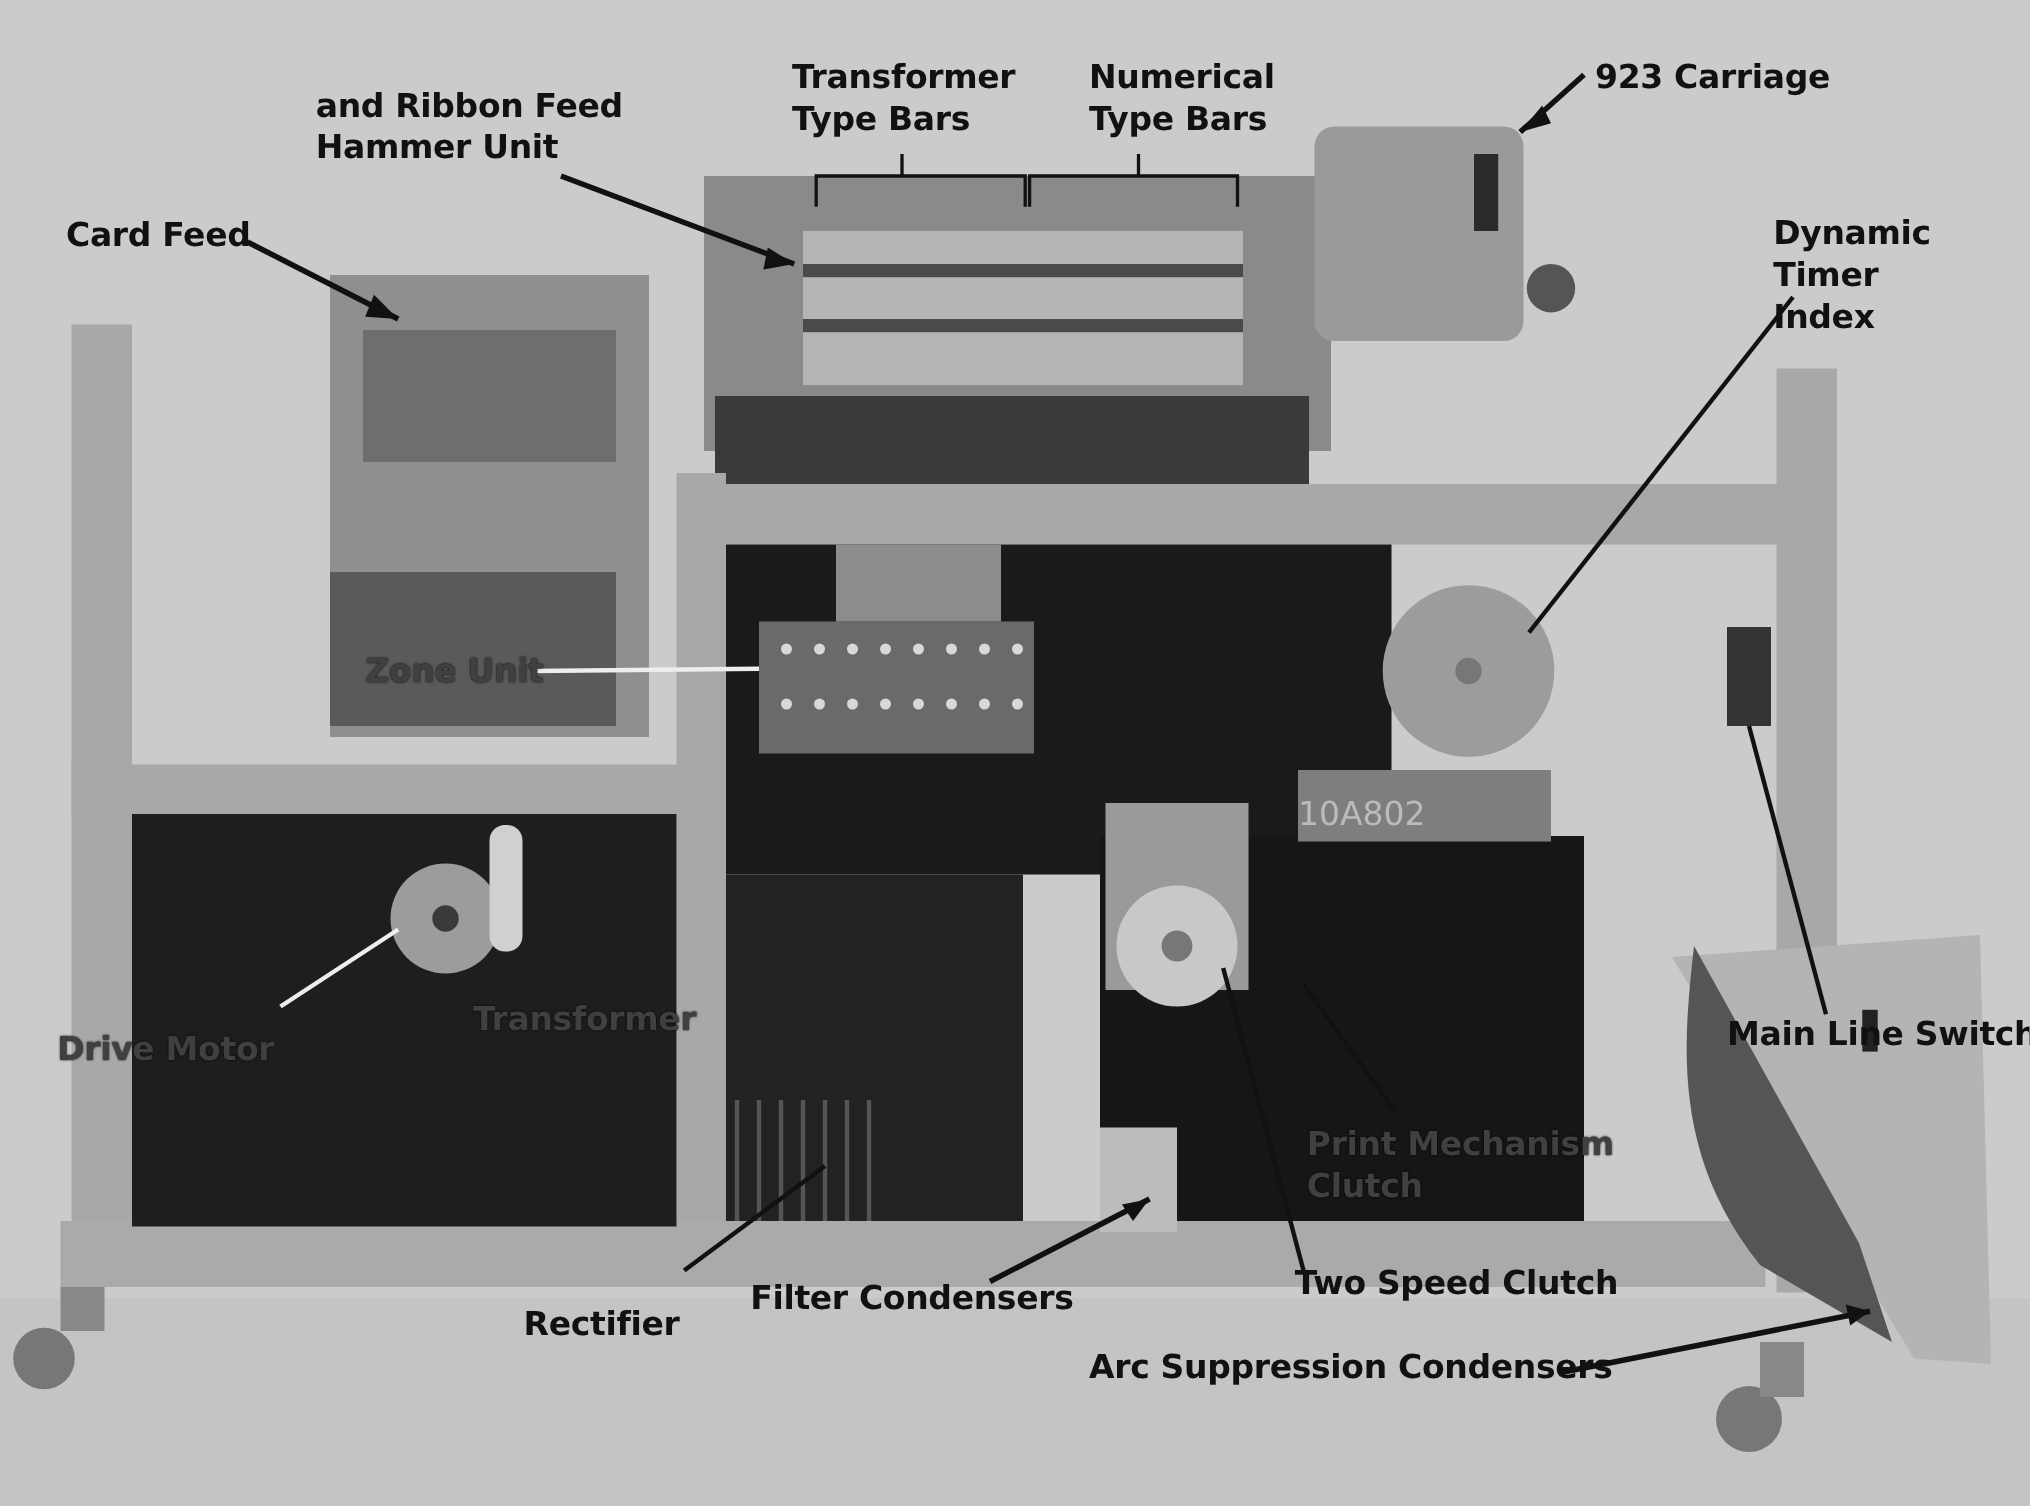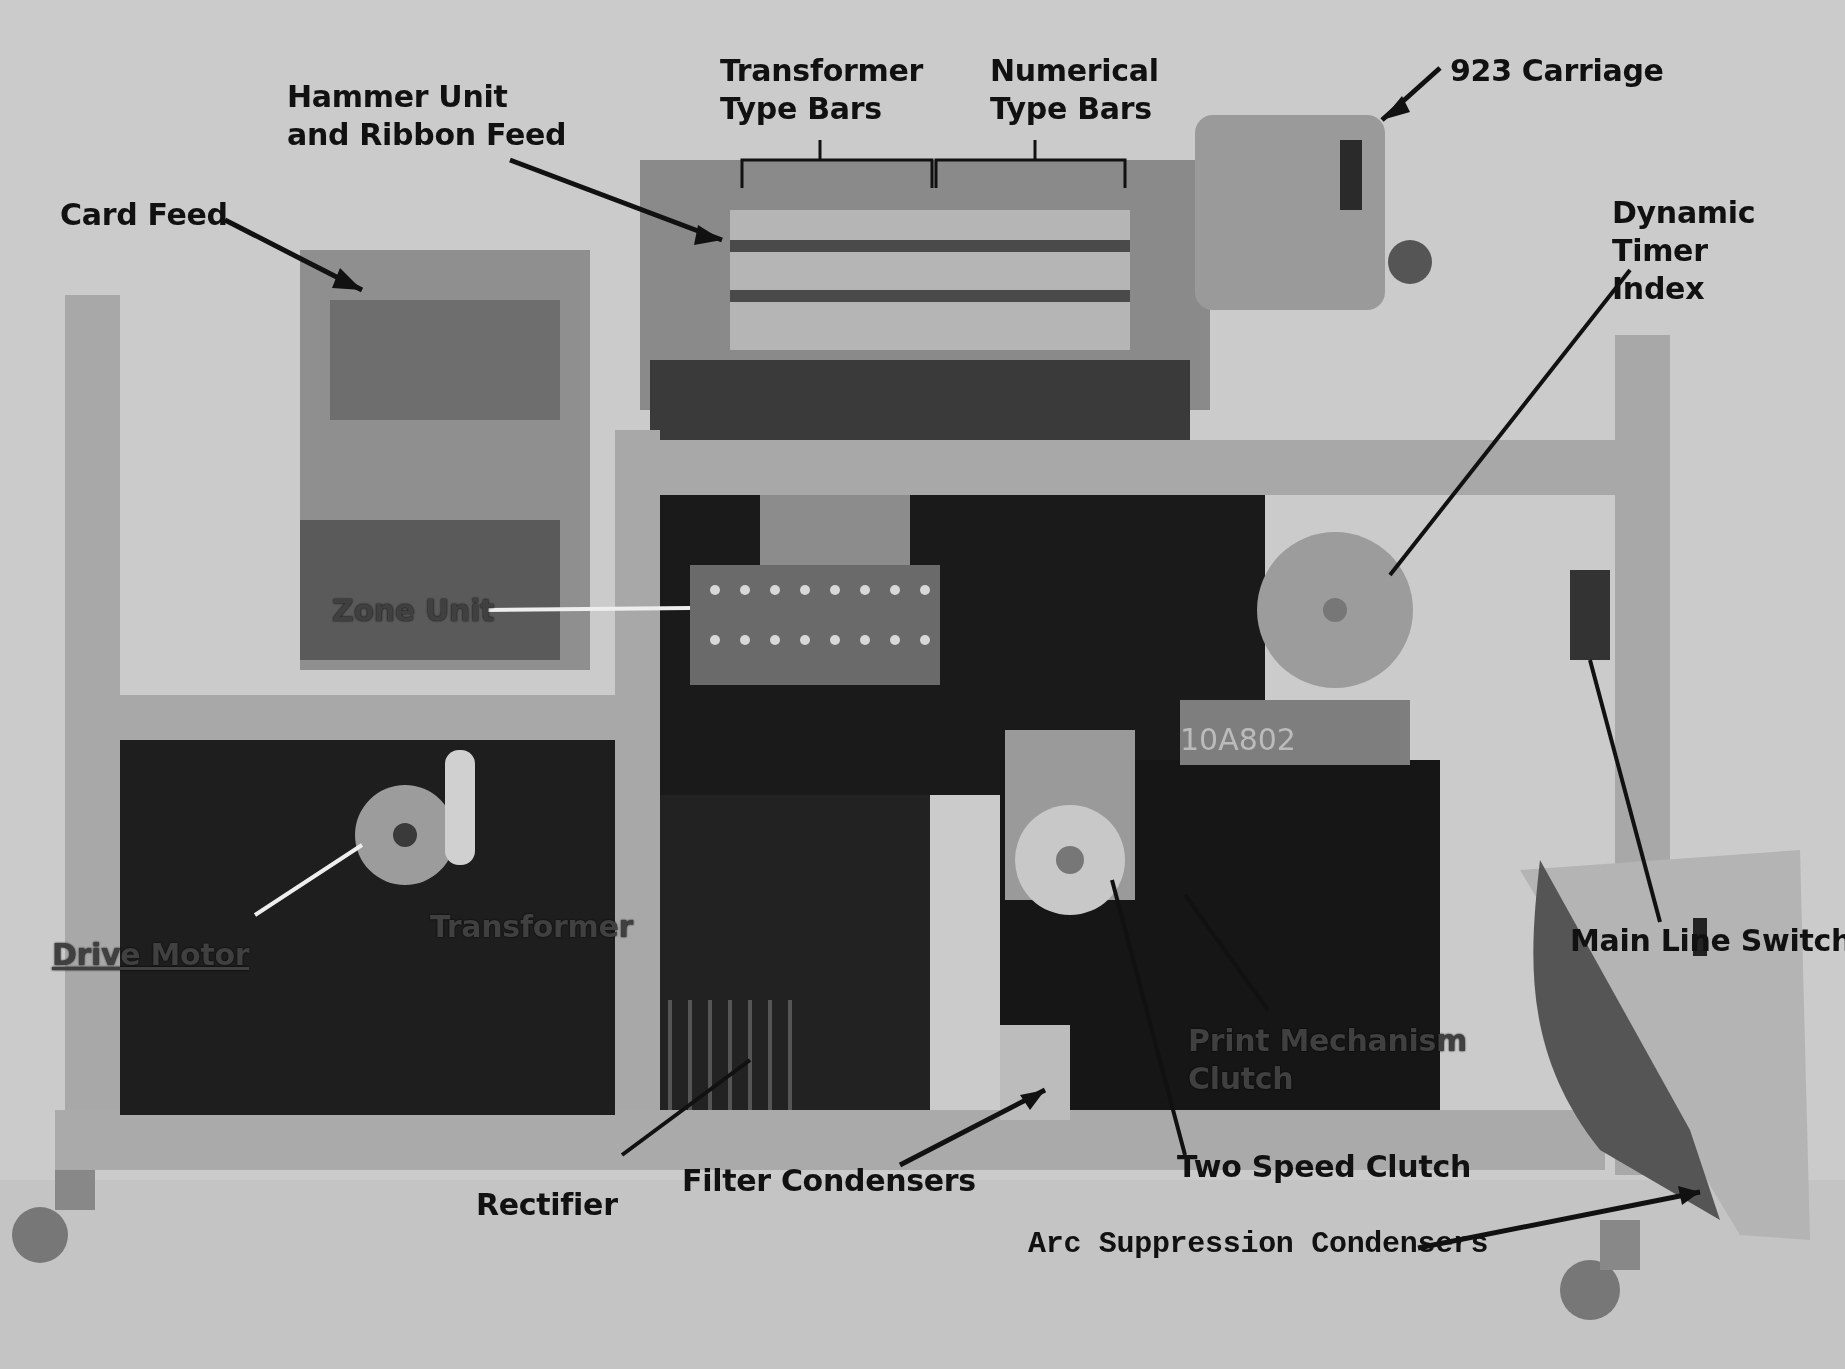--- a/index.html
+++ b/index.html
@@ -128,22 +128,22 @@
       <polyline points="742,188 742,160 932,160 932,188"></polyline>
       <line x1="820" y1="160" x2="820" y2="140"></line>
       <polyline points="936,188 936,160 1125,160 1125,188"></polyline>
       <line x1="1035" y1="160" x2="1035" y2="140"></line>
     </g>
   </svg>
 
   <div class="lbl dark" style="left:60px; top:196px;">Card Feed</div>
 
   <div class="lbl dark" style="left:287px; top:78px;">
+    <div>and Ribbon Feed</div>
     <div>Hammer Unit</div>
-    <div>and Ribbon Feed</div>
   </div>
 
   <div class="lbl dark" style="left:720px; top:52px;">
     <div>Transformer</div>
     <div>Type Bars</div>
   </div>
 
   <div class="lbl dark" style="left:990px; top:52px;">
     <div>Numerical</div>
     <div>Type Bars</div>
@@ -152,31 +152,31 @@
   <div class="lbl dark" style="left:1450px; top:52px;">923 Carriage</div>
 
   <div class="lbl dark" style="left:1612px; top:194px;">
     <div>Dynamic</div>
     <div>Timer</div>
     <div>Index</div>
   </div>
 
   <div class="lbl light" style="left:332px; top:592px;">Zone Unit</div>
 
-  <div class="lbl light" style="left:52px; top:936px;text-decoration:underline;">Drive Motor</div>
+  <div class="lbl light" style="left:52px; top:936px;">Drive Motor</div>
 
   <div class="lbl light" style="left:430px; top:908px;">Transformer</div>
 
   <div class="lbl dark" style="left:1570px; top:922px;">Main Line Switch</div>
 
   <div class="lbl light" style="left:1188px; top:1022px;">
     <div>Print Mechanism</div>
     <div>Clutch</div>
   </div>
 
   <div class="lbl dark" style="left:476px; top:1138px;margin-top:48px;">Rectifier</div>
 
   <div class="lbl dark" style="left:1177px; top:1148px;">Two Speed Clutch</div>
 
   <div class="lbl dark" style="left:682px; top:1162px;">Filter Condensers</div>
 
-  <div class="lbl dark" style="left:1028px; top:1225px;font-family:Liberation Mono, monospace;">Arc Suppression Condensers</div>
+  <div class="lbl dark" style="left:990px; top:1225px;">Arc Suppression Condensers</div>
 </div>
 
 </body></html>

